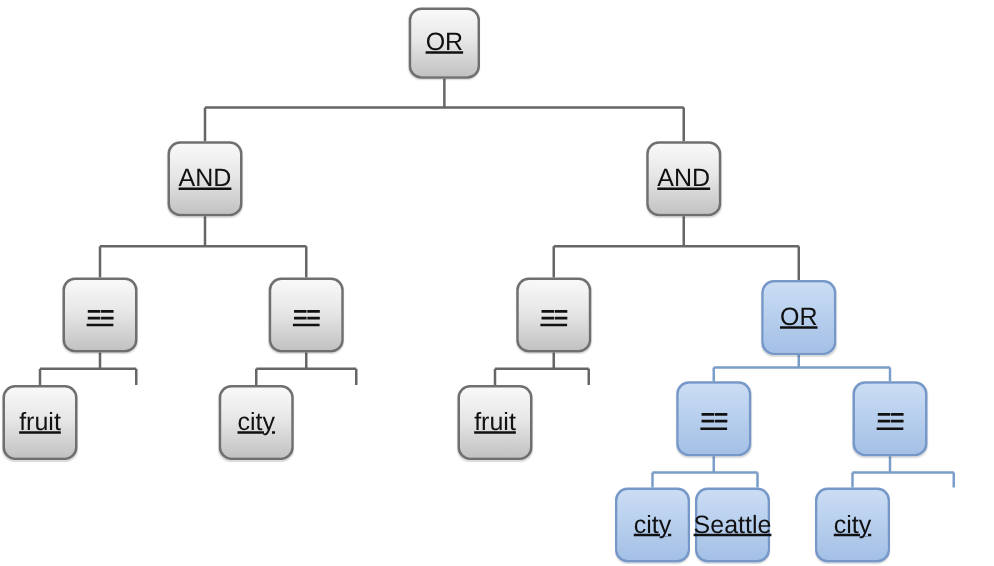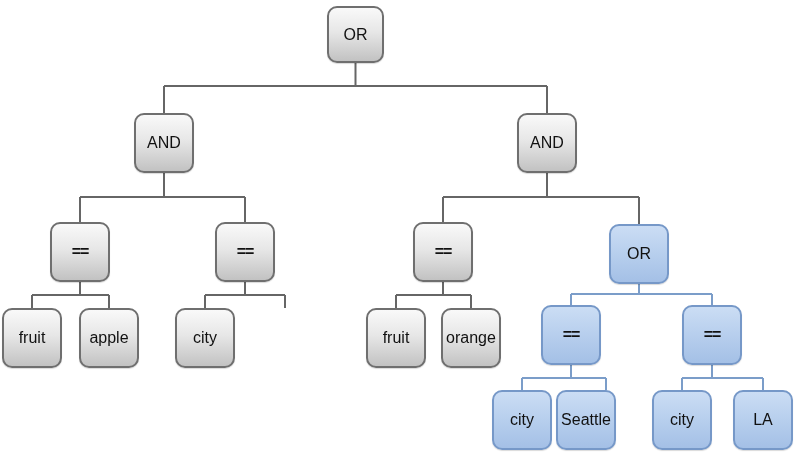--- a/index.html
+++ b/index.html
@@ -28,25 +28,26 @@
   .edges path.b { stroke: #7b9dc9; }
   .node {
     position: absolute;
     width: 60px;
     height: 60px;
     box-sizing: border-box;
     border-radius: 10px;
     display: flex;
     align-items: center;
     justify-content: center;
-    font-size: 16px;
+    font-size: 20px;
     color: #111111;
     border: 2px solid #6f6f6f;
     background: linear-gradient(to bottom, #f9f9f9 0%, #e7e7e7 45%, #c2c2c2 100%);
     box-shadow: 0 1px 1px rgba(0,0,0,0.15);
+    text-decoration: underline;
   }
   .node.blue {
     border-color: #7698c8;
     background: linear-gradient(to bottom, #cbddf4 0%, #b9d0ee 45%, #a4c0e6 100%);
   }
   .node.op {
     font-weight: 700;
     letter-spacing: -1px;
   }
 </style>
@@ -71,26 +72,23 @@
 
   <div class="node" style="left:134px;top:113px">AND</div>
   <div class="node" style="left:517px;top:113px">AND</div>
 
   <div class="node op" style="left:50px;top:222px">==</div>
   <div class="node op" style="left:215px;top:222px">==</div>
   <div class="node op" style="left:413px;top:222px">==</div>
   <div class="node blue" style="left:609px;top:224px">OR</div>
 
   <div class="node" style="left:2px;top:308px">fruit</div>
-  <div class="node" style="left:79px;top:308px">apple</div>
   <div class="node" style="left:175px;top:308px">city</div>
   <div class="node" style="left:366px;top:308px">fruit</div>
-  <div class="node" style="left:441px;top:308px">orange</div>
 
   <div class="node blue op" style="left:541px;top:305px">==</div>
   <div class="node blue op" style="left:682px;top:305px">==</div>
 
   <div class="node blue" style="left:492px;top:390px">city</div>
   <div class="node blue" style="left:556px;top:390px">Seattle</div>
   <div class="node blue" style="left:652px;top:390px">city</div>
-  <div class="node blue" style="left:733px;top:390px">LA</div>
 
 </div>
 
 </body></html>

